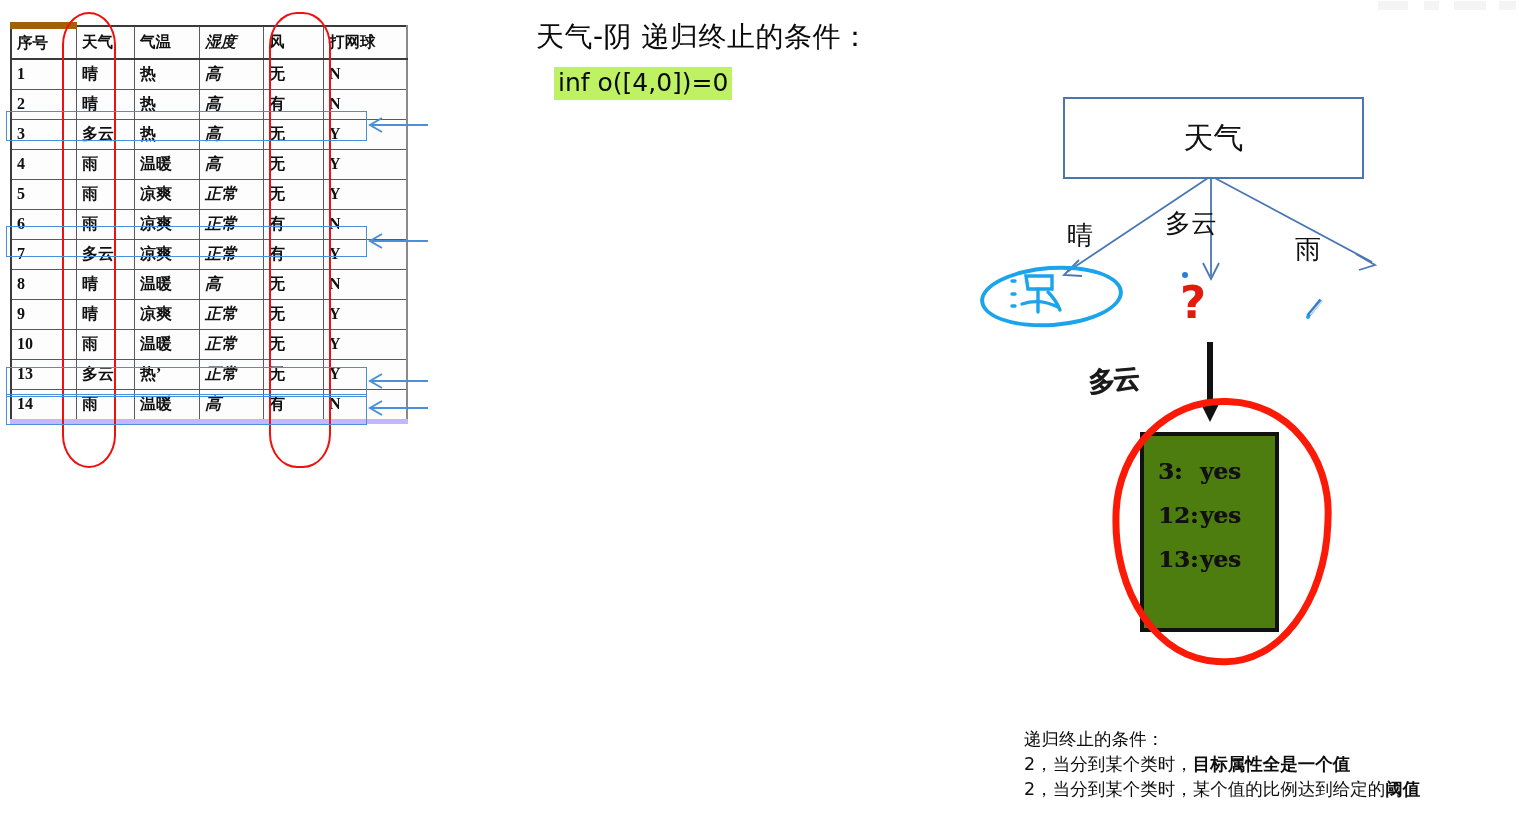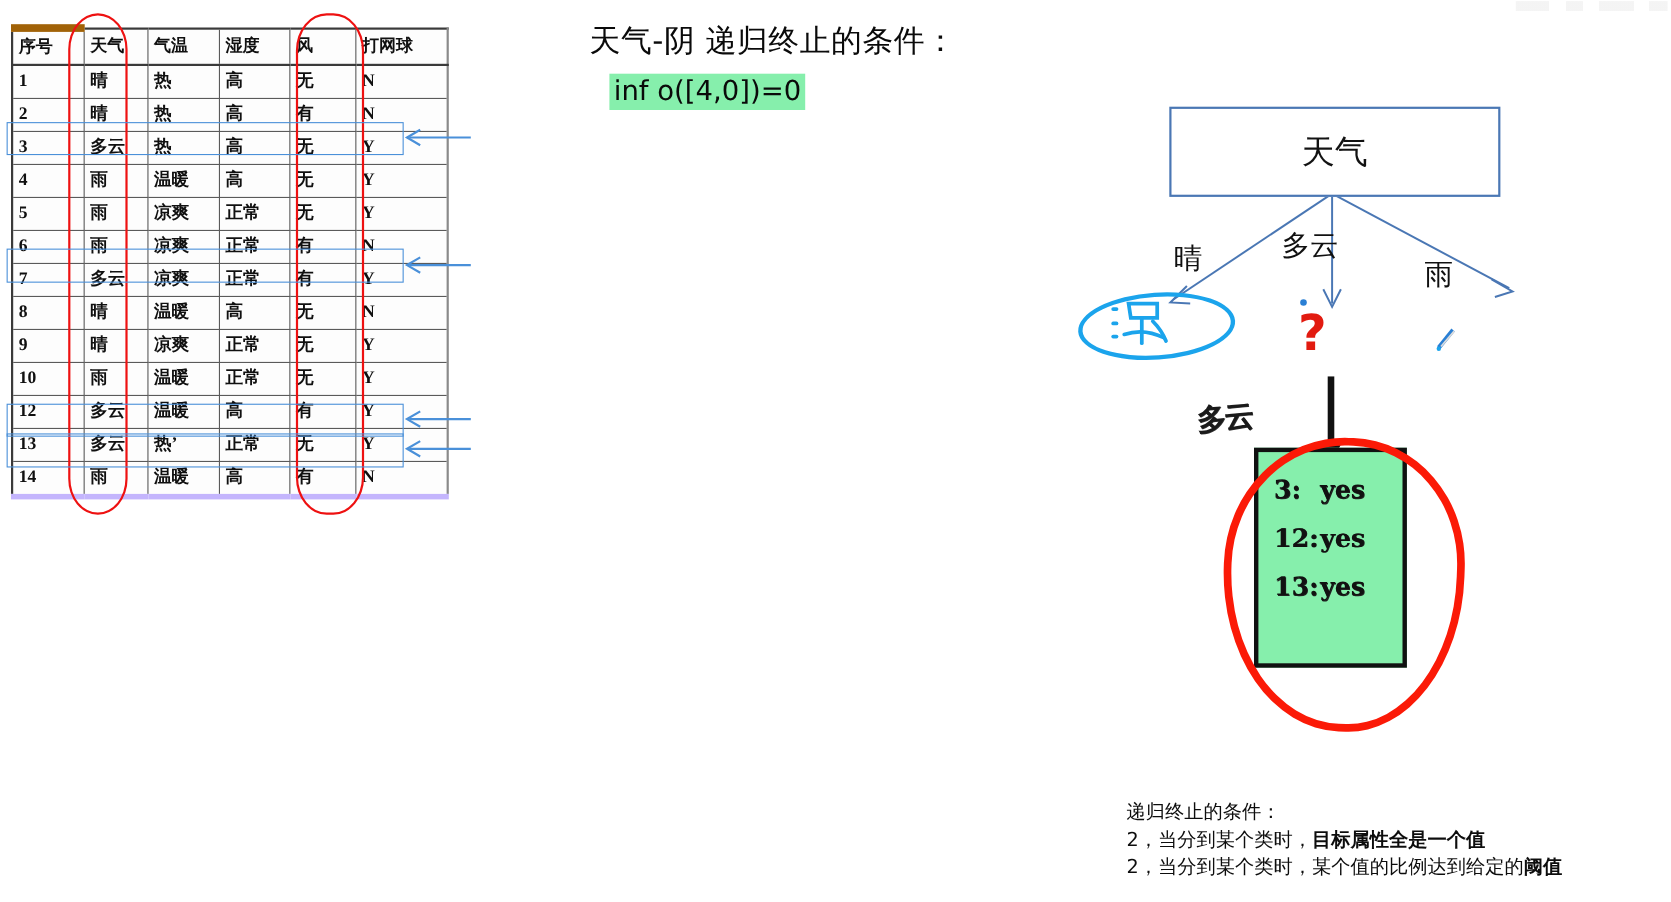--- a/index.html
+++ b/index.html
@@ -34,21 +34,21 @@
   #data-table th{font-size:15.5px;}
   #data-table thead th{border-bottom:2px solid #3a3a3a;}
   #data-table tbody tr:last-child td{border-bottom:5px solid #c4b5fd;}
   #data-table th:first-child,#data-table td:first-child{border-left:2px solid #3a3a3a;}
   #data-table th:last-child,#data-table td:last-child{border-right:2px solid #8a8a8a;}
   #data-table thead th:first-child{border-top:7px solid #a16207;}
   #data-table thead th{border-top:2px solid #3a3a3a;}
   .c0{width:55px;}
   .c1{width:48px;}
   .c2{width:55px;}
-  .c3{width:54px;}
+  .c3{width:54px;font-style:italic;}
   .c4{width:50px;}
   .c5{width:73px;}
 
   
   .red-col{
     position:absolute;
     border:2.5px solid #ee1111;
     border-radius:28px/34px;
     pointer-events:none;
     background:transparent;
@@ -73,21 +73,21 @@
   
   #info-block{position:absolute;left:536px;top:18px;width:420px;}
   #info-title{
     font-size:28px;color:#0a0a0a;letter-spacing:0.5px;
     font-family:"DejaVu Sans","Liberation Sans",sans-serif;
     white-space:nowrap;
   }
   #info-formula{
     margin-top:11px;margin-left:18px;
     display:inline-block;
-    background:#86efac;
+    background:#bef264;
     color:#0a0a0a;
     font-size:25px;
     padding:1px 4px 3px 4px;
     font-family:"DejaVu Sans","Liberation Sans",sans-serif;
     white-space:nowrap;
   }
 
   
   #tree{position:absolute;left:960px;top:80px;width:470px;height:600px;}
   #root-node{
@@ -116,22 +116,22 @@
   #hand-overcast{
     position:absolute;left:128px;top:282px;
     font-size:27px;font-weight:bold;color:#1a1a1a;
     font-family:"DejaVu Serif","Liberation Serif",serif;
     transform:rotate(-5deg);
     letter-spacing:-2px;
     text-shadow:0.7px 0.5px 0 #333;
   }
 
   #leaf-box{
-    position:absolute;left:180px;top:327px;width:139px;height:200px;
-    border:4px solid #111111;background:#86efac;
+    position:absolute;left:180px;top:352px;width:139px;height:200px;
+    border:4px solid #111111;background:#4d7c0f;
     box-sizing:border-box;
     padding:13px 0 0 14px;
   }
   #leaf-box .leaf-line{
     font-family:"DejaVu Serif","Liberation Serif",serif;
     font-size:23px;font-weight:bold;color:#111;
     line-height:44px;white-space:nowrap;
     text-shadow:0.6px 0.4px 0 #222;
   }
   .leaf-line .lk{display:inline-block;width:42px;}
@@ -260,28 +260,20 @@
           <td class="c3">正常</td>
           <td class="c4">无</td>
           <td class="c5">Y</td>
         </tr>
         <tr>
           <td class="c0">10</td>
           <td class="c1">雨</td>
           <td class="c2">温暖</td>
           <td class="c3">正常</td>
           <td class="c4">无</td>
-          <td class="c5">Y</td>
-        </tr>
-        <tr>
-          <td class="c0">12</td>
-          <td class="c1">多云</td>
-          <td class="c2">温暖</td>
-          <td class="c3">高</td>
-          <td class="c4">有</td>
           <td class="c5">Y</td>
         </tr>
         <tr>
           <td class="c0">13</td>
           <td class="c1">多云</td>
           <td class="c2">热’</td>
           <td class="c3">正常</td>
           <td class="c4">无</td>
           <td class="c5">Y</td>
         </tr>

